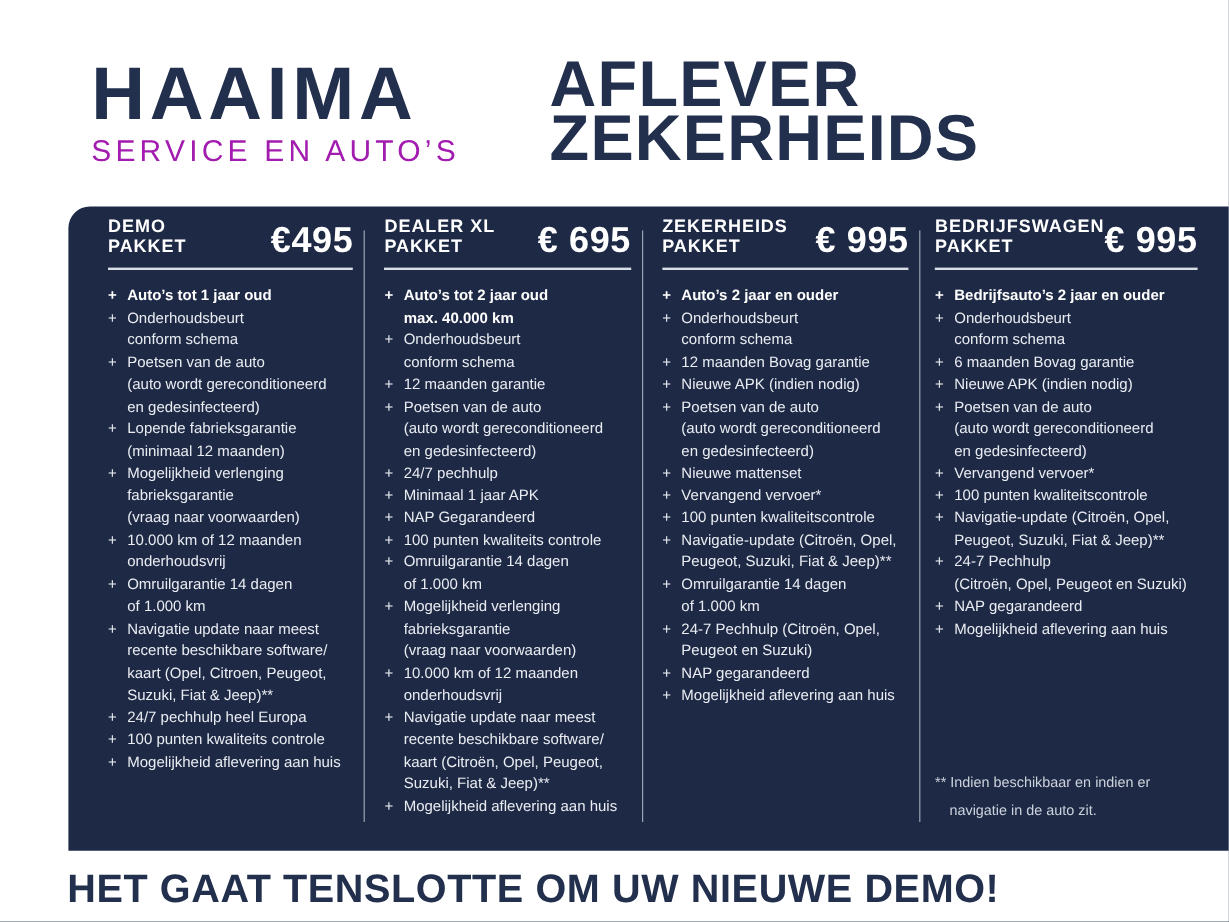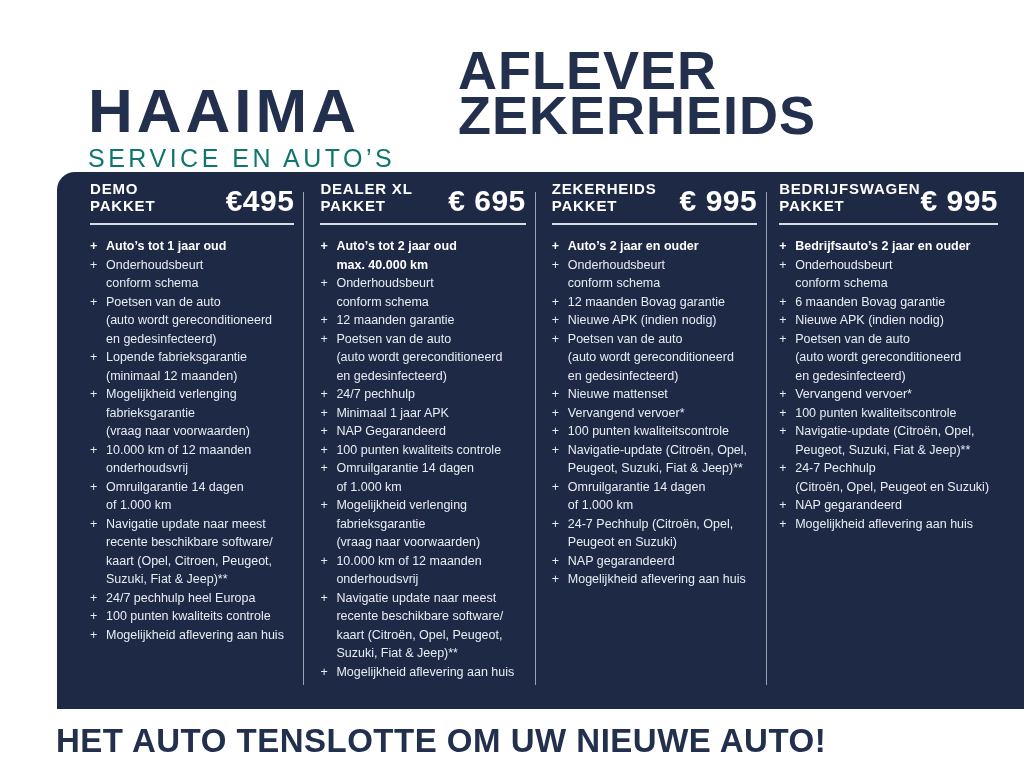--- a/index.html
+++ b/index.html
@@ -5,27 +5,27 @@
   * { margin: 0; padding: 0; box-sizing: border-box; }
   html, body { width: 1024px; height: 768px; }
   body {
     font-family: "Liberation Sans", "DejaVu Sans", sans-serif;
     background: #ffffff;
     position: relative;
     overflow: hidden;
   }
 
   
-  .logo { position: absolute; left: 88px; top: 48px; width: 345px; margin-top: 32px; }
+  .logo { position: absolute; left: 76px; top: 48px; width: 345px; }
   .logo-name {
     font-size: 62px; font-weight: bold; color: #22304d;
     letter-spacing: 4px; line-height: 62px; white-space: nowrap;
   }
   .logo-sub {
-    font-size: 25px; font-weight: normal; color: #0f766e;
+    font-size: 25px; font-weight: normal; color: #a21caf;
     letter-spacing: 3.5px; margin-top: 2px; white-space: nowrap;
   }
   .page-title {
     position: absolute; left: 458px; top: 48px;
     font-size: 54px; font-weight: bold; color: #22304d;
     line-height: 45px; letter-spacing: 1px;
   }
 
   
   .panel {
@@ -184,17 +184,18 @@
         <li><span class="plus">+</span>Nieuwe APK (indien nodig)</li>
         <li><span class="plus">+</span>Poetsen van de auto<br>(auto wordt gereconditioneerd<br>en gedesinfecteerd)</li>
         <li><span class="plus">+</span>Vervangend vervoer*</li>
         <li><span class="plus">+</span>100 punten kwaliteitscontrole</li>
         <li><span class="plus">+</span>Navigatie-update (Citroën, Opel,<br>Peugeot, Suzuki, Fiat &amp; Jeep)**</li>
         <li><span class="plus">+</span>24-7 Pechhulp<br>(Citroën, Opel, Peugeot en Suzuki)</li>
         <li><span class="plus">+</span>NAP gegarandeerd</li>
         <li><span class="plus">+</span>Mogelijkheid aflevering aan huis</li>
       </ul>
   <div class="footnotes">
+        <div class="footnote">** Indien beschikbaar en indien er<br>navigatie in de auto zit.</div>
       </div>
     </div>
   </section>
 
-<div class="tagline">HET AUTO TENSLOTTE OM UW NIEUWE AUTO!</div>
+<div class="tagline">HET GAAT TENSLOTTE OM UW NIEUWE DEMO!</div>
 
 </body></html>

